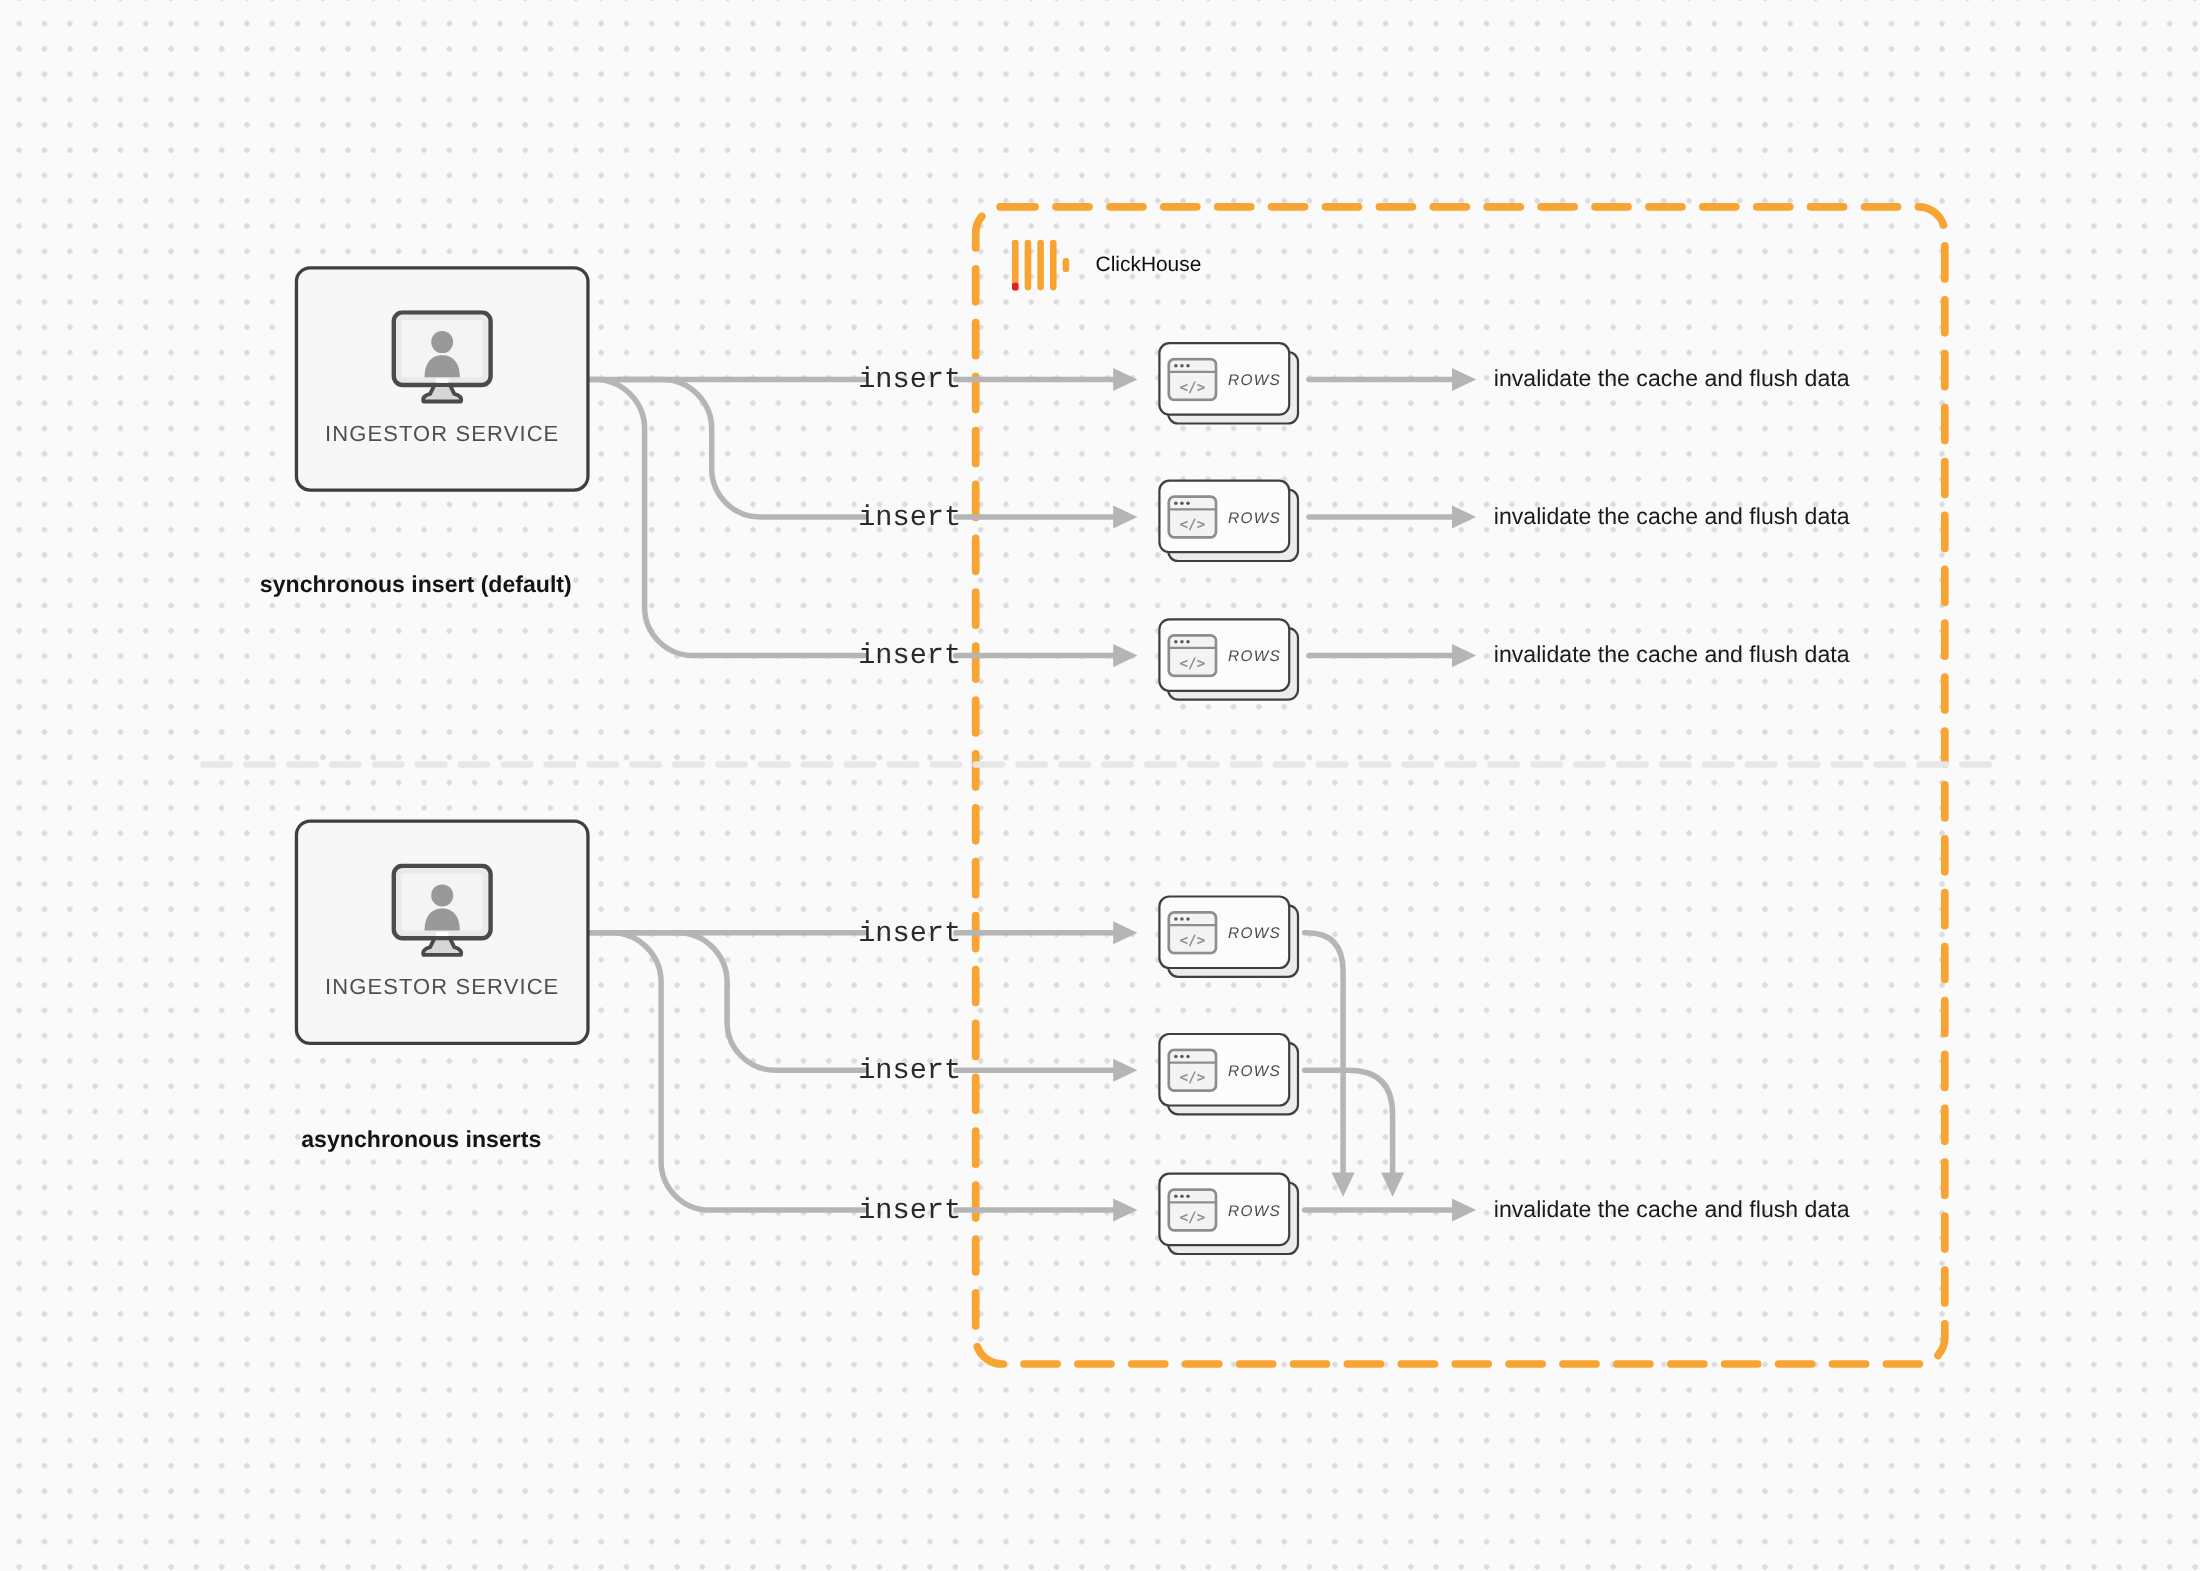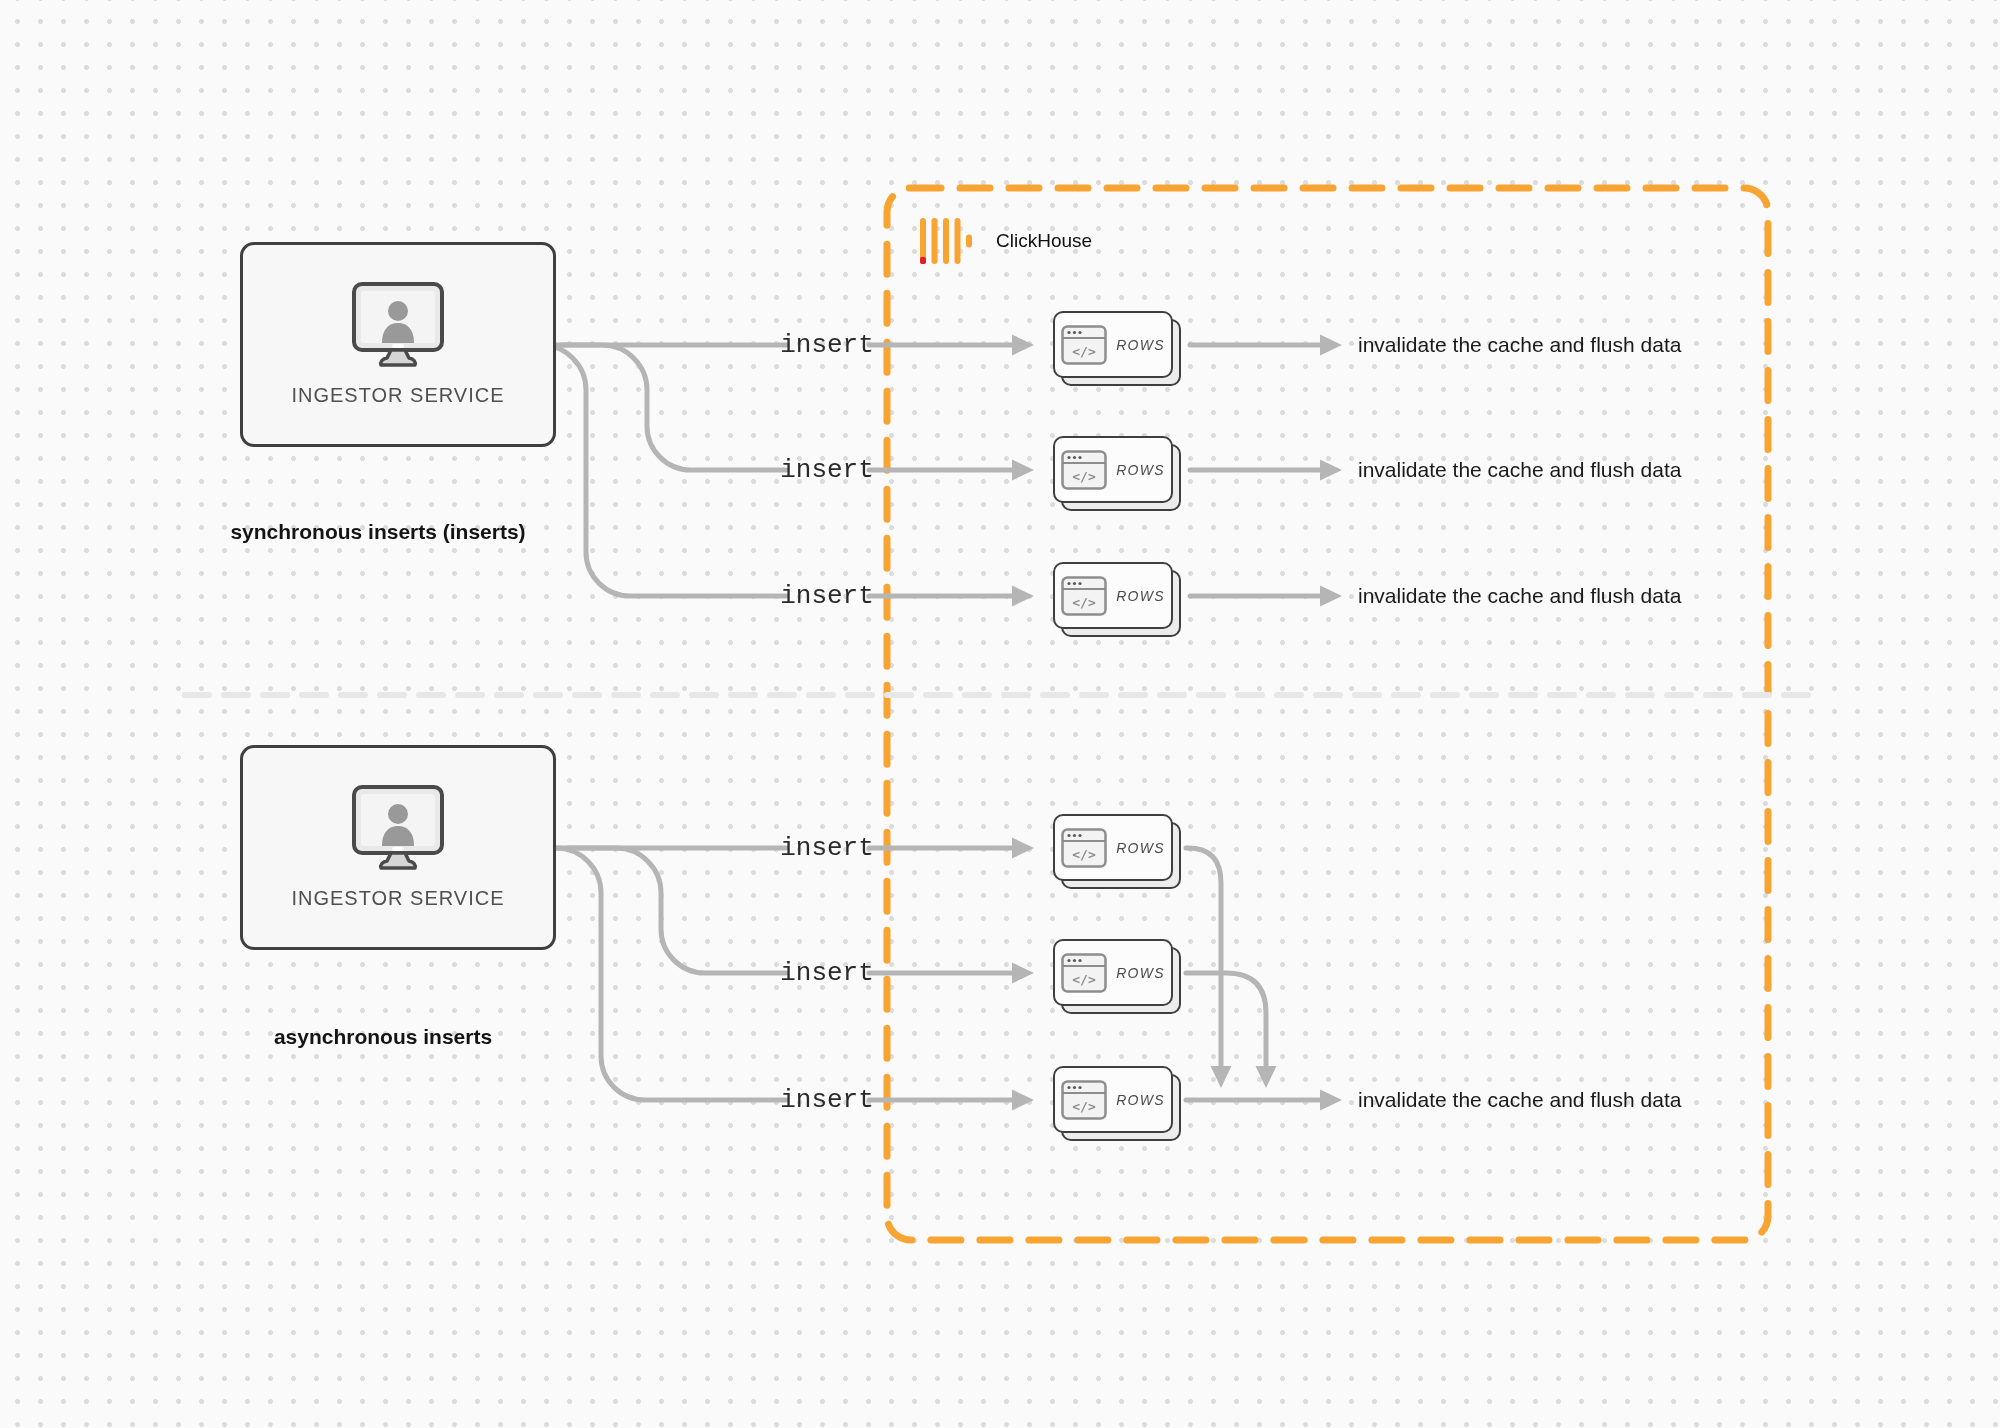--- a/index.html
+++ b/index.html
@@ -6,24 +6,24 @@
   #stage{
     position:relative;width:2000px;height:1428px;overflow:hidden;
     background-color:#fafafa;
     background-image:radial-gradient(circle,#dcdcdc 2.2px,transparent 2.7px);
     background-size:23px 23px;background-position:6px 10px;
     font-family:"Liberation Sans",sans-serif;
   }
   #wires{position:absolute;left:0;top:0;z-index:1;}
 
   .ingestor-box{
-    position:absolute;z-index:2;width:316px;height:205px;
+    position:absolute;z-index:2;width:268px;height:205px;
     background:#f7f7f7;border:3px solid #3f3f3f;border-radius:14px;
     display:flex;flex-direction:column;align-items:center;justify-content:center;
-    box-sizing:border-box;gap:10px;
+    box-sizing:border-box;gap:10px;margin-left:28px;
   }
   .ingestor-label{
     font-size:20px;color:#4f4f4f;letter-spacing:1px;white-space:nowrap;
   }
 
   .caption{
     position:absolute;z-index:2;transform:translate(-50%,-50%);
     font-size:21px;font-weight:700;color:#141414;white-space:nowrap;
   }
 
@@ -121,21 +121,21 @@
       <rect x="8" y="2" width="88" height="66" rx="8" fill="#e9e9e9" stroke="#4a4a4a" stroke-width="4"></rect>
       <rect x="15" y="9" width="74" height="52" rx="3" fill="#f4f4f4"></rect>
       <circle cx="52" cy="29" r="10" fill="#999"></circle>
       <path d="M36,61 C36,46 44,41 52,41 C60,41 68,46 68,61 Z" fill="#999"></path>
       <rect x="46" y="62" width="12" height="4" rx="2" fill="#ffffff"></rect>
       <path d="M45,68 L59,68 L63,76 C68,77 70,80 69,83 L35,83 C34,80 36,77 41,76 Z" fill="#d6d6d6" stroke="#4a4a4a" stroke-width="3.5" stroke-linejoin="round"></path>
     </svg>
     <div class="ingestor-label">INGESTOR SERVICE</div>
   </div>
 
-  <div class="caption" style="left:378px;top:532px;">synchronous inserts (inserts)</div>
+  <div class="caption" style="left:378px;top:532px;">synchronous insert (default)</div>
 
   <div class="insert-label" style="left:827px;top:345px;">insert</div>
   <div class="insert-label" style="left:827px;top:470px;">insert</div>
   <div class="insert-label" style="left:827px;top:596px;">insert</div>
 
   <div class="card" style="left:1053px;top:311px;">
     <div class="card-shadow"></div>
     <div class="card-face">
       <svg width="46" height="40" viewBox="0 0 46 40">
         <rect x="1.5" y="1.5" width="43" height="37" rx="5" class="bi-frame"></rect>

